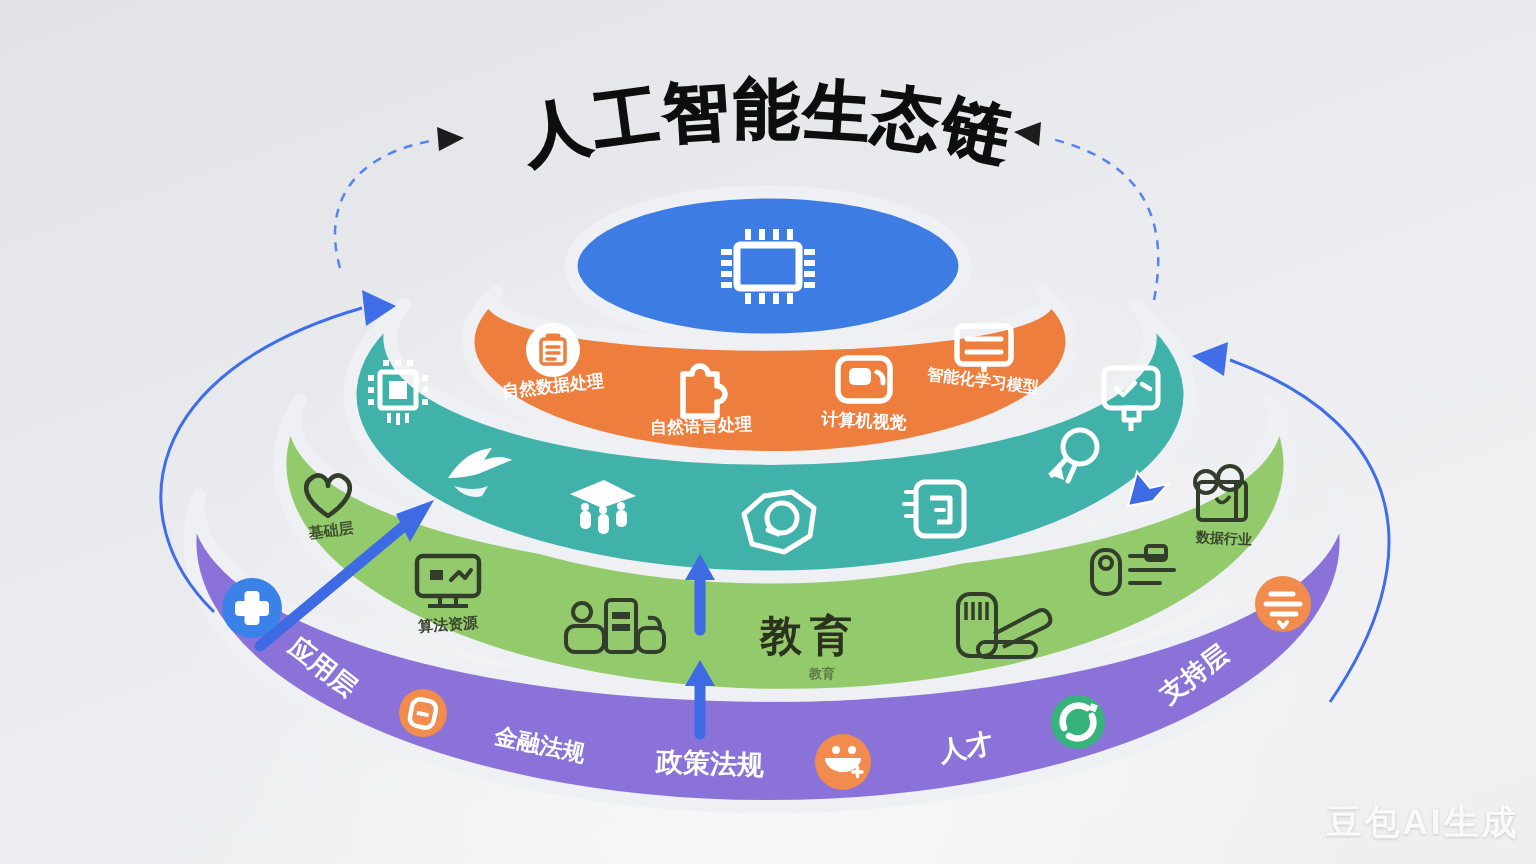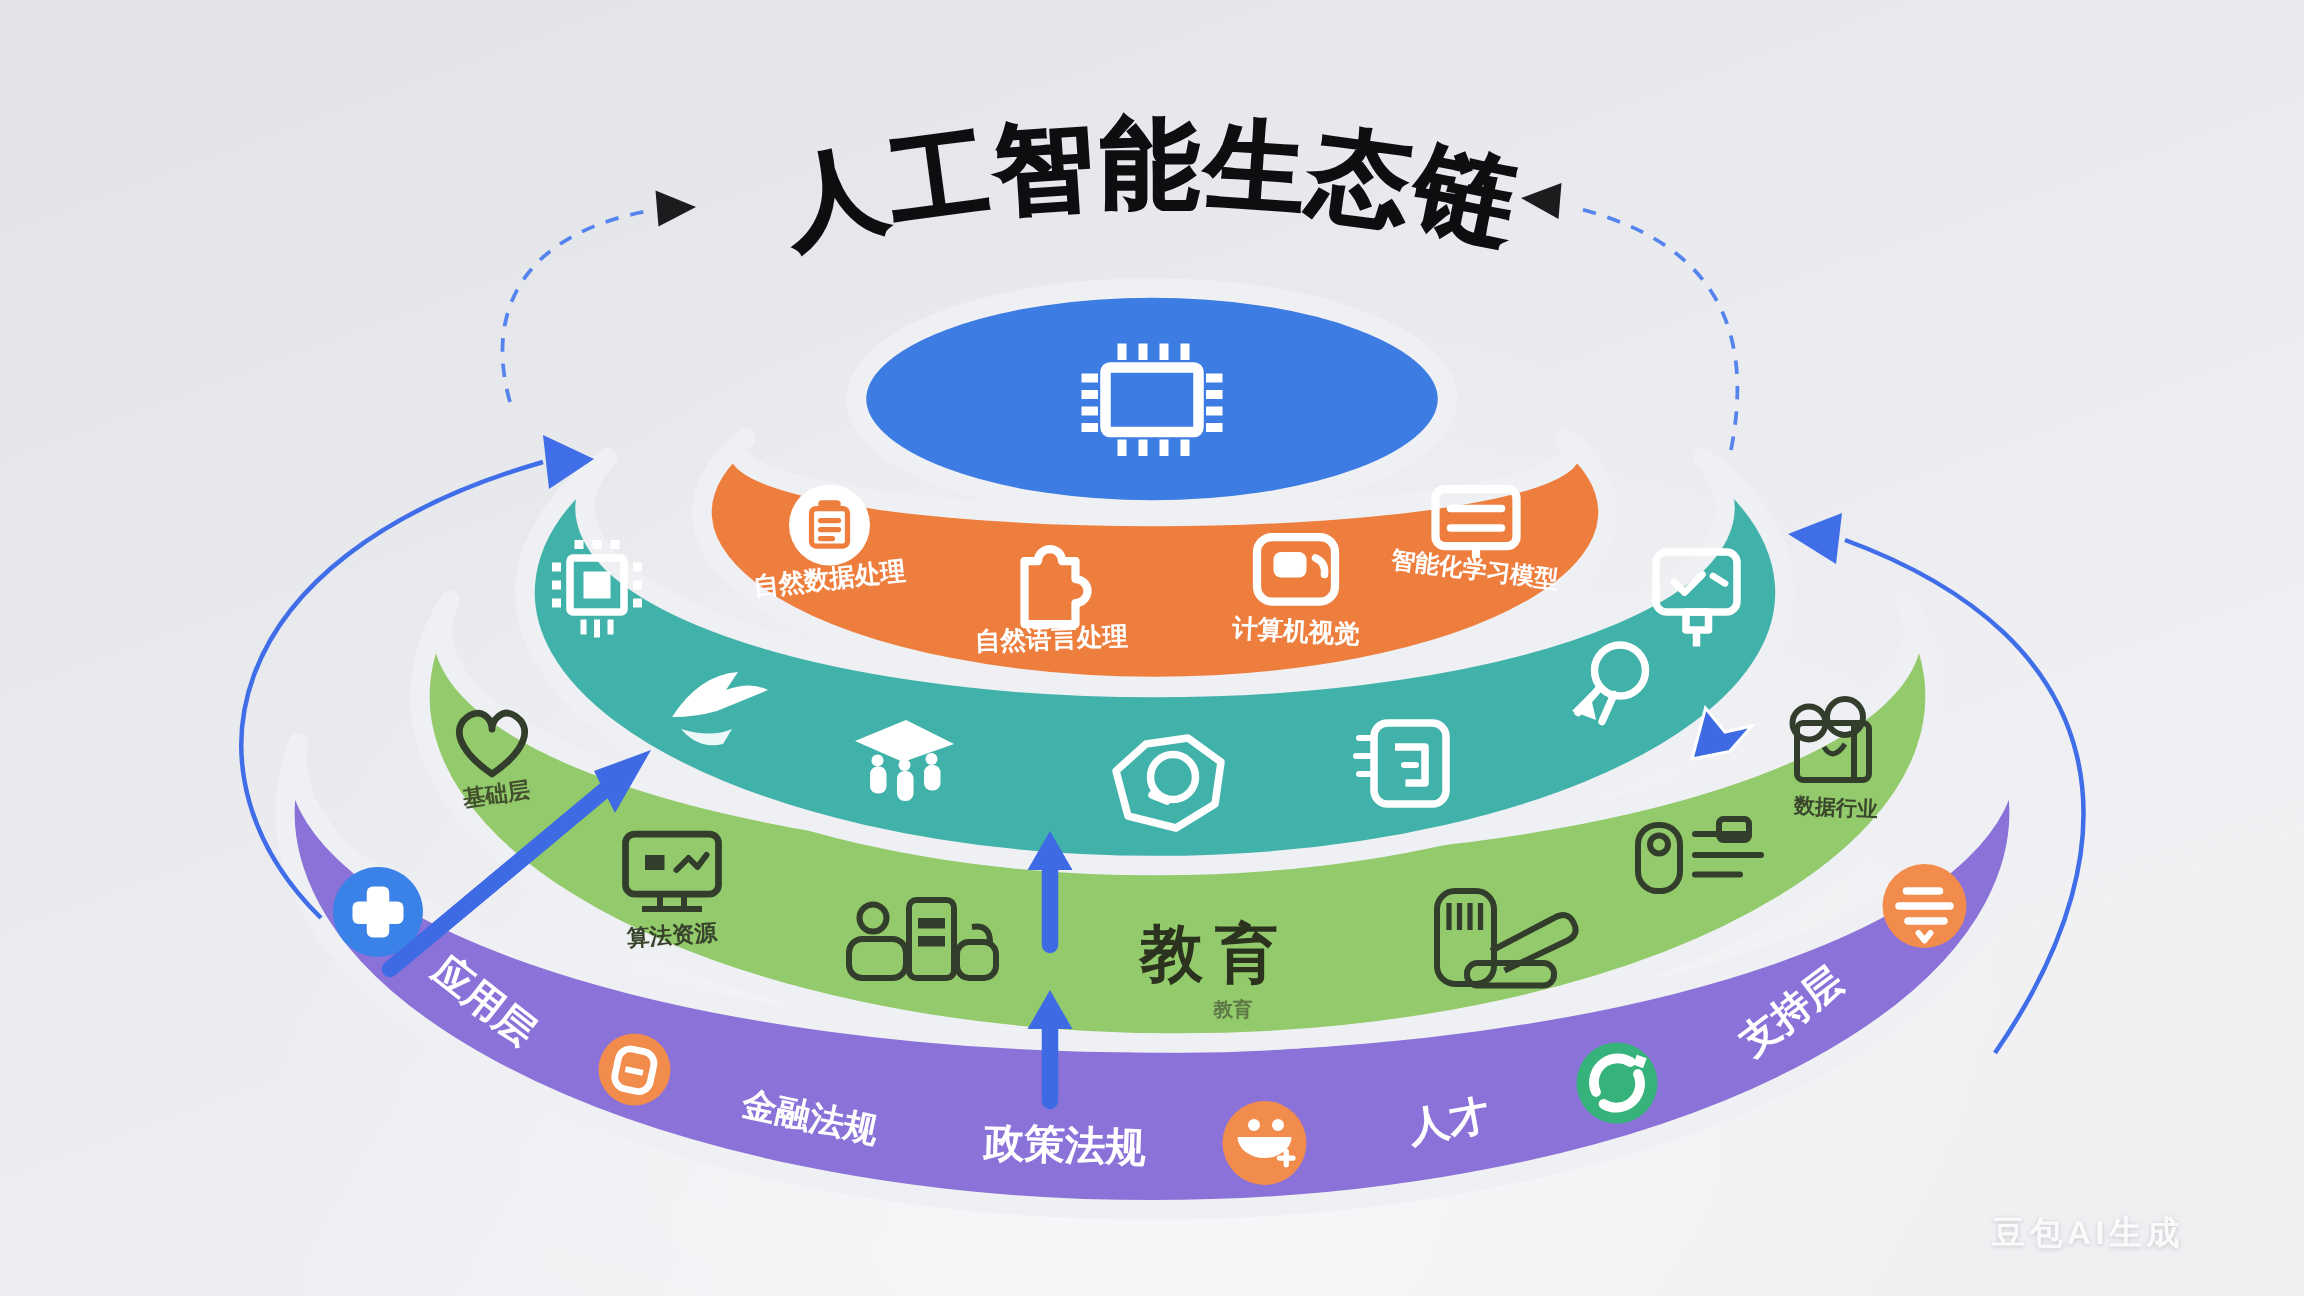--- a/index.html
+++ b/index.html
@@ -222,13 +222,13 @@
 <div class="lbl" style="left:810px;top:636px;transform:translate(-50%,-50%);color:#2b331f;font-size:42px;letter-spacing:8px;">教育</div>
 <div class="lbl" style="left:822px;top:673px;transform:translate(-50%,-50%);color:#5f7a47;font-size:13px;">教育</div>
 <div class="lbl" style="left:1224px;top:538px;transform:translate(-50%,-50%) rotate(3deg);color:#3a472c;font-size:14px;">数据行业</div>
 
 <div class="lbl" style="left:323px;top:667px;transform:translate(-50%,-50%) rotate(38deg);color:#fff;font-size:26px;">应用层</div>
 <div class="lbl" style="left:540px;top:745px;transform:translate(-50%,-50%) rotate(12deg);color:#fdfdfd;font-size:23px;">金融法规</div>
 <div class="lbl" style="left:710px;top:764px;transform:translate(-50%,-50%) rotate(2deg);color:#fff;font-size:27px;">政策法规</div>
 <div class="lbl" style="left:966px;top:748px;transform:translate(-50%,-50%) rotate(-10deg);color:#fff;font-size:27px;">人才</div>
 <div class="lbl" style="left:1194px;top:674px;transform:translate(-50%,-50%) rotate(-37deg);color:#fff;font-size:26px;">支持层</div>
 
-<div class="wm" style="left:1392px;top:822px;transform:translate(-50%,-50%);font-size:22px;">豆包AI生成</div>
+<div class="wm" style="left:1423px;top:822px;transform:translate(-50%,-50%);font-size:35px;">豆包AI生成</div>
 
 </body></html>

